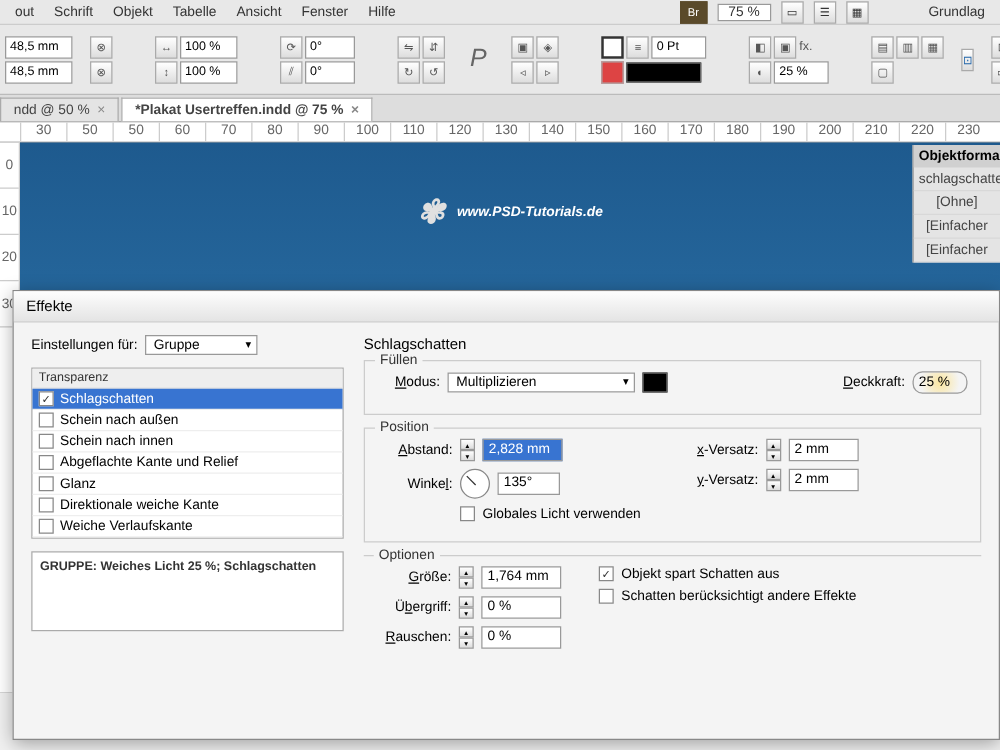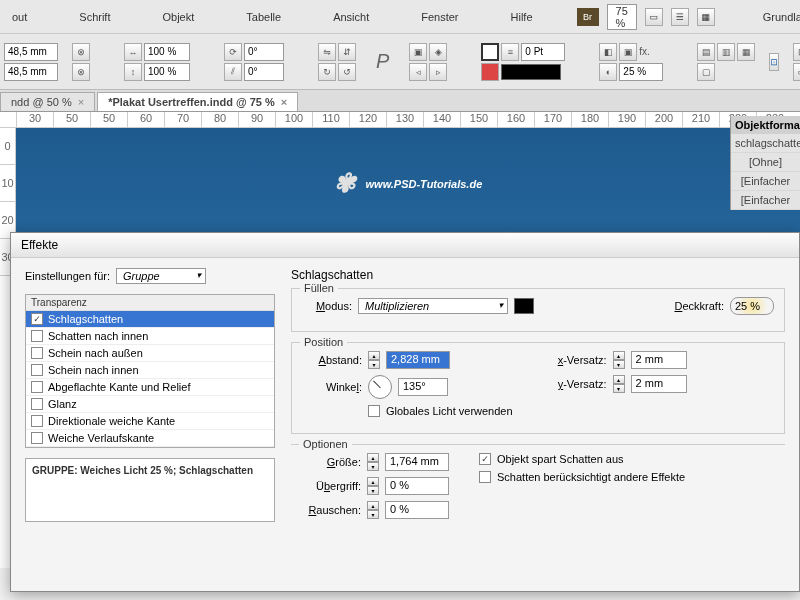--- a/index.html
+++ b/index.html
@@ -1,18 +1,18 @@
 <!DOCTYPE html>
 <html><head>
 <meta charset="utf-8">
 <style>
 * { box-sizing: border-box; margin: 0; padding: 0; font-family: "Segoe UI", Tahoma, sans-serif; font-size: 11px; }
 body { background: #f0f0f0; width: 800px; height: 600px; overflow: hidden; position: relative; }
 
-.menubar { background: #e8e8e8; height: 34px; display: flex; align-items: center; padding: 0 4px; border-bottom: 1px solid #ccc; gap: 36px; }
+.menubar { background: #e8e8e8; height: 20px; display: flex; align-items: center; padding: 0 4px; border-bottom: 1px solid #ccc; }
 .menubar span { padding: 0 8px; color: #333; }
 .menubar .right { margin-left: auto; display: flex; align-items: center; gap: 8px; }
 .zoom-box { border: 1px solid #999; padding: 1px 6px; background: #fff; }
 
 .toolbar { background: #e8e8e8; height: 56px; border-bottom: 1px solid #bbb; display: flex; align-items: center; padding: 2px 4px; gap: 14px; }
 .tb-col { display: flex; flex-direction: column; gap: 2px; }
 .tb-input { width: 54px; height: 18px; border: 1px solid #999; background: #fff; padding: 0 3px; font-size: 10px; }
 .tb-sep { width: 1px; height: 44px; background: #ccc; margin: 0 3px; }
 .tb-ico { width: 18px; height: 18px; border: 1px solid #aaa; background: linear-gradient(#fff,#ddd); display: flex; align-items: center; justify-content: center; font-size: 9px; color: #555; }
 .tb-row { display: flex; gap: 2px; align-items: center; }
@@ -36,21 +36,21 @@
 .panel-right .hdr { background: #d0d0d0; padding: 3px 4px; font-weight: bold; }
 .panel-right .itm { padding: 3px 4px; border-bottom: 1px solid #d8d8d8; text-align: center; color: #444; }
 
 .dialog { position: absolute; left: 10px; top: 232px; width: 790px; height: 360px; background: #f4f4f4; border: 1px solid #888; box-shadow: 0 3px 14px rgba(0,0,0,0.35); }
 .dialog-title { background: linear-gradient(#fdfdfd,#e4e4e4); padding: 5px 10px; font-size: 12px; border-bottom: 1px solid #ccc; }
 .dialog-body { display: flex; padding: 10px 14px; gap: 16px; }
 .dlg-left { width: 250px; }
 .dlg-right { flex: 1; }
 
 .settings-row { display: flex; align-items: center; gap: 6px; margin-bottom: 10px; }
-.select { border: 1px solid #999; background: #fff; padding: 1px 18px 1px 6px; position: relative; font-style: italic; }
+.select { border: 1px solid #999; background: #fff; padding: 1px 18px 1px 6px; position: relative; }
 .select::after { content: "▾"; position: absolute; right: 4px; top: 1px; font-size: 9px; }
 
 .fx-list { border: 1px solid #aaa; background: #fff; }
 .fx-list .grp { background: #eee; padding: 2px 5px; font-size: 10px; color: #333; border-bottom: 1px solid #ddd; }
 .fx-item { display: flex; align-items: center; gap: 5px; padding: 2px 5px; border-bottom: 1px solid #eee; }
 .fx-item.sel { background: #3874d1; color: #fff; }
 .chk { width: 12px; height: 12px; border: 1px solid #888; background: #fff; display: inline-flex; align-items: center; justify-content: center; font-size: 9px; color: #333; }
 
 .summary { border: 1px solid #aaa; background: #fff; padding: 6px; margin-top: 10px; height: 64px; font-size: 10px; color: #333; font-weight: bold; }
 
@@ -251,24 +251,20 @@
         <div class="select" style="width:90px">Gruppe</div>
       </div>
       <div class="fx-list">
         <div class="grp">Transparenz</div>
         <div class="fx-item sel">
             <span class="chk">✓</span>
             <span>Schlagschatten</span>
           </div>
         <div class="fx-item">
             <span class="chk"></span>
-            <span>Schatten nach innen</span>
-          </div>
-        <div class="fx-item">
-            <span class="chk"></span>
             <span>Schein nach außen</span>
           </div>
         <div class="fx-item">
             <span class="chk"></span>
             <span>Schein nach innen</span>
           </div>
         <div class="fx-item">
             <span class="chk"></span>
             <span>Abgeflachte Kante und Relief</span>
           </div>

